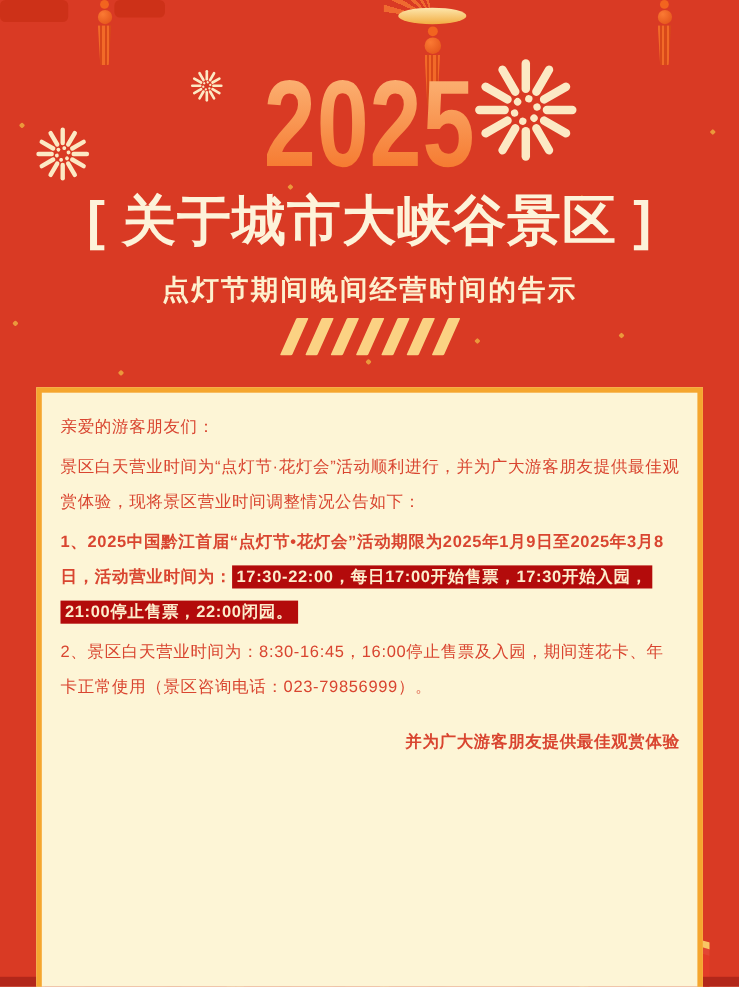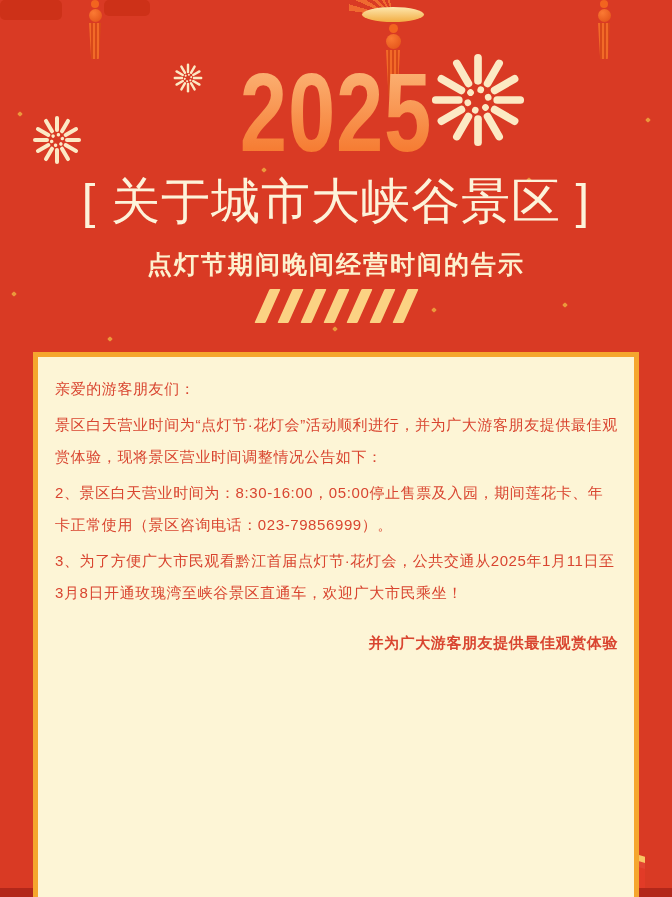--- a/index.html
+++ b/index.html
@@ -32,21 +32,21 @@
   
   .year{
     position:absolute;top:52px;left:0;width:100%;text-align:center;z-index:2;
     font-size:112px;line-height:122px;font-weight:bold;letter-spacing:1px;
     transform:scaleX(.76);
     background:linear-gradient(#fcb679 8%,#f5752a 90%);
     -webkit-background-clip:text;background-clip:text;color:transparent;
   }
   .main-title{
     position:absolute;top:172px;left:0;width:100%;text-align:center;z-index:2;
-    font-size:49px;line-height:58px;font-weight:normal;color:#fdf3da;letter-spacing:1px;
+    font-size:49px;line-height:58px;font-weight:bold;color:#fdf3da;letter-spacing:1px;
   }
   .subtitle{
     position:absolute;top:243px;left:0;width:100%;text-align:center;z-index:2;
     font-size:25px;line-height:42px;font-weight:bold;color:#fdf1cf;letter-spacing:2px;
   }
   .slashes{position:absolute;top:289px;left:0;width:100%;text-align:center;z-index:2;height:40px;}
   .slash-bar{display:inline-block;width:11px;height:34px;background:#fbd283;
     transform:skewX(-24deg);margin:0 6px;border-radius:1px;}
   
   .card{
@@ -139,22 +139,24 @@
 <div class="speck" style="left:100px;top:866px;"></div>
 
 <div class="year">2025</div>
 <div class="main-title">[ 关于城市大峡谷景区 ]</div>
 <div class="subtitle">点灯节期间晚间经营时间的告示</div>
 <div class="slashes" id="slashes"><span class="slash-bar"></span><span class="slash-bar"></span><span class="slash-bar"></span><span class="slash-bar"></span><span class="slash-bar"></span><span class="slash-bar"></span><span class="slash-bar"></span></div>
 
 <div class="card">
   <p>亲爱的游客朋友们：</p>
   <p>景区白天营业时间为“点灯节·花灯会”活动顺利进行，并为广大游客朋友提供最佳观赏体验，现将景区营业时间调整情况公告如下：</p>
-  <p>2、景区白天营业时间为：8:30-16:00，05:00停止售票及入园，期间莲花卡、年卡正常使用（景区咨询电话：023-79856999）。</p>
-  <p>3、为了方便广大市民观看黔江首届点灯节·花灯会，公共交通从2025年1月11日至3月8日开通玫瑰湾至峡谷景区直通车，欢迎广大市民乘坐！</p>
+  <p class="bold-item">
+    <span>1、2025中国黔江首届“点灯节•花灯会”活动期限为2025年1月9日至2025年3月8日，活动营业时间为：</span><span class="highlight">17:30-22:00，每日17:00开始售票，17:30开始入园，21:00停止售票，22:00闭园。</span>
+  </p>
+  <p>2、景区白天营业时间为：8:30-16:45，16:00停止售票及入园，期间莲花卡、年卡正常使用（景区咨询电话：023-79856999）。</p>
   <p class="signature">
     <span>并为广大游客朋友提供最佳观赏体验</span>
   </p>
 </div>
 
 <div class="scallops">
   <div class="scallop" style="left:-20px;width:215px;height:215px;"></div>
   <div class="scallop" style="left:178px;width:142px;height:142px;"></div>
   <div class="scallop" style="left:288px;width:232px;height:232px;"></div>
   <div class="scallop" style="left:478px;width:200px;height:200px;"></div>

